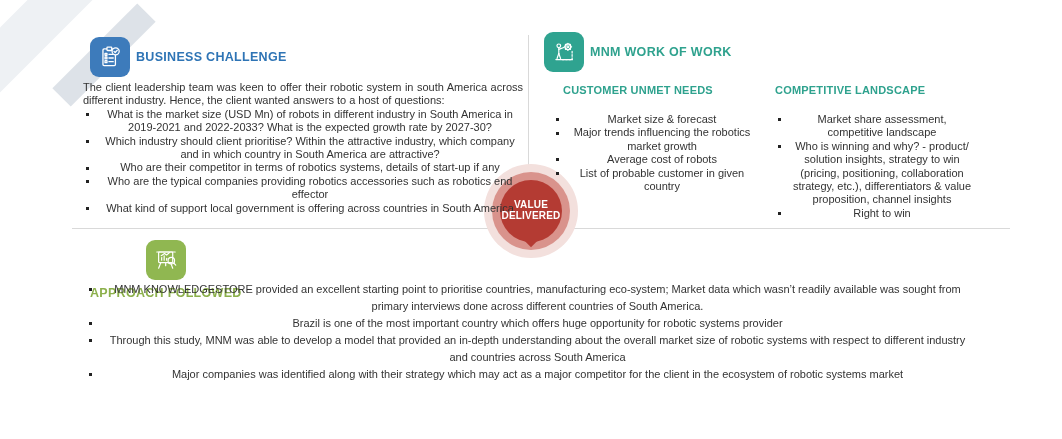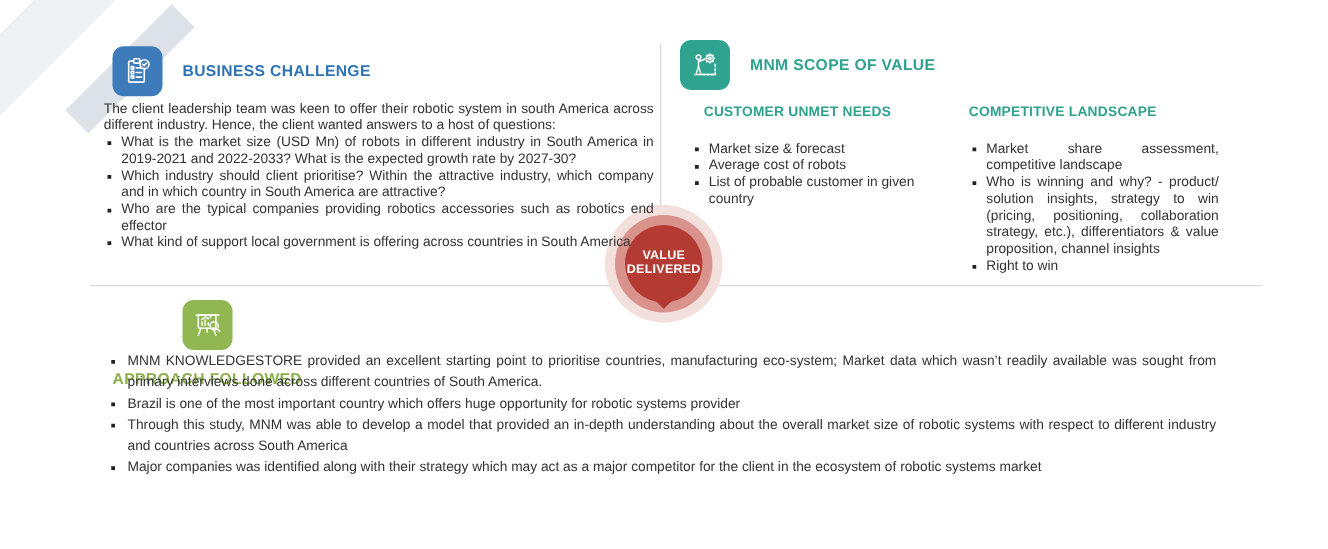--- a/index.html
+++ b/index.html
@@ -7,39 +7,39 @@
     position:relative; width:1062px; height:439px; background:#ffffff;
     font-family:"Liberation Sans", sans-serif; color:#3a3a3a; overflow:hidden;
   }
   
   .deco-band-1 { position:absolute; left:-60px; top:12px; width:170px; height:46px;
     background:#eef1f4; transform:rotate(-45deg); z-index:0; }
   .deco-band-2 { position:absolute; left:44px; top:42px; width:120px; height:26px;
     background:#dde2e8; transform:rotate(-45deg); z-index:0; }
 
   
-  .section-header { position:absolute; display:flex; align-items:center; gap:16px; z-index:3; }
+  .section-header { position:absolute; display:flex; align-items:center; gap:6px; z-index:3; }
   .icon-tile { width:40px; height:40px; border-radius:9px; display:flex;
     align-items:center; justify-content:center; flex:0 0 auto; }
   .tile-blue  { background:#3d7bbb; }
   .tile-teal  { background:#2fa390; }
   .tile-green { background:#90b751; }
   .section-title { font-size:12.5px; font-weight:bold; letter-spacing:0.3px; }
   .title-blue  { color:#2e74b5; }
   .title-teal  { color:#2fa28e; }
   .title-green { color:#8cb04c; }
 
   .sub-title { position:absolute; font-size:11px; font-weight:bold; letter-spacing:0.2px;
     color:#2fa28e; z-index:3; }
 
   
   .body-text { font-size:11px; line-height:13.4px; color:#333; }
   .block { position:absolute; z-index:3; }
   .justify { text-align:justify; }
-  ul.bullets { list-style:none; margin:0; padding:0; }
+  ul.bullets { list-style:none; margin:0; padding:0;text-align:center; }
   ul.bullets li { position:relative; padding-left:14px; }
   ul.bullets li::before { content:""; position:absolute; left:3px; top:5.2px;
     width:3px; height:3px; background:#222; }
   ul.bullets-wide li { padding-left:17px; }
   ul.bullets-wide li::before { left:4px; top:6.6px; }
 
   
   .v-divider { position:absolute; left:528px; top:35px; width:1px; height:193px;
     background:#d9d9d9; z-index:1; }
   .h-divider { position:absolute; left:72px; top:228px; width:938px; height:1px;
@@ -92,20 +92,21 @@
       </svg>
     </div>
     <div class="section-title title-blue">BUSINESS CHALLENGE</div>
   </div>
 
   <div class="block body-text justify" style="left:83px; top:81px; width:440px;">
     <div>The client leadership team was keen to offer their robotic system in south America across different industry. Hence, the client wanted answers to a host of questions:</div>
     <ul class="bullets justify">
       <li>What is the market size (USD Mn) of robots in different industry in South America in 2019-2021 and 2022-2033? What is the expected growth rate by 2027-30?</li>
       <li>Which industry should client prioritise? Within the attractive industry, which company and in which country in South America are attractive?</li>
+      <li>Who are their competitor in terms of robotics systems, details of start-up if any</li>
       <li>Who are the typical companies providing robotics accessories such as robotics end effector</li>
       <li>What kind of support local government is offering across countries in South America</li>
     </ul>
   </div>
 
   <div class="section-header" style="left:544px; top:32px;">
     <div class="icon-tile tile-teal">
       <svg width="26" height="26" viewBox="0 0 24 24">
         <g class="nofill" fill="none" stroke="#ffffff" stroke-width="1.1" stroke-linecap="round" stroke-linejoin="round">
           <circle cx="7.2" cy="6.3" r="1.7"></circle>
@@ -114,27 +115,28 @@
           <path d="M7.2 13.4 l1.6 4.6"></path>
           <path d="M7.2 9.6 l4.6 -1.8"></path>
           <circle cx="15.6" cy="7.2" r="2.7"></circle>
           <circle cx="15.6" cy="7.2" r="0.9"></circle>
           <path d="M15.6 3.9 v1 M15.6 9.6 v1 M12.3 7.2 h1 M18 7.2 h1 M13.3 4.9 l0.7 0.7 M17.2 8.8 l0.7 0.7 M17.9 4.9 l-0.7 0.7 M14 8.8 l-0.7 0.7"></path>
           <path d="M10.5 19 h9 v-8" stroke-dasharray="1.6 1.4"></path>
           <path d="M4.5 19 h15.2"></path>
         </g>
       </svg>
     </div>
-    <div class="section-title title-teal">MNM SCOPE OF VALUE</div>
+    <div class="section-title title-teal">MNM WORK OF WORK</div>
   </div>
 
   <div class="sub-title" style="left:543px; top:84px;margin-left:20px;">CUSTOMER UNMET NEEDS</div>
   <div class="block body-text" style="left:553px; top:113px; width:204px;">
     <ul class="bullets">
       <li>Market size &amp; forecast</li>
+      <li>Major trends influencing the robotics market growth</li>
       <li>Average cost of robots</li>
       <li>List of probable customer in given country</li>
     </ul>
   </div>
 
   <div class="sub-title" style="left:775px; top:84px;">COMPETITIVE LANDSCAPE</div>
   <div class="block body-text" style="left:775px; top:113px; width:200px;">
     <ul class="bullets justify">
       <li>Market share assessment, competitive landscape</li>
       <li>Who is winning and why? - product/ solution insights, strategy to win (pricing, positioning, collaboration strategy, etc.), differentiators &amp; value proposition, channel insights</li>

